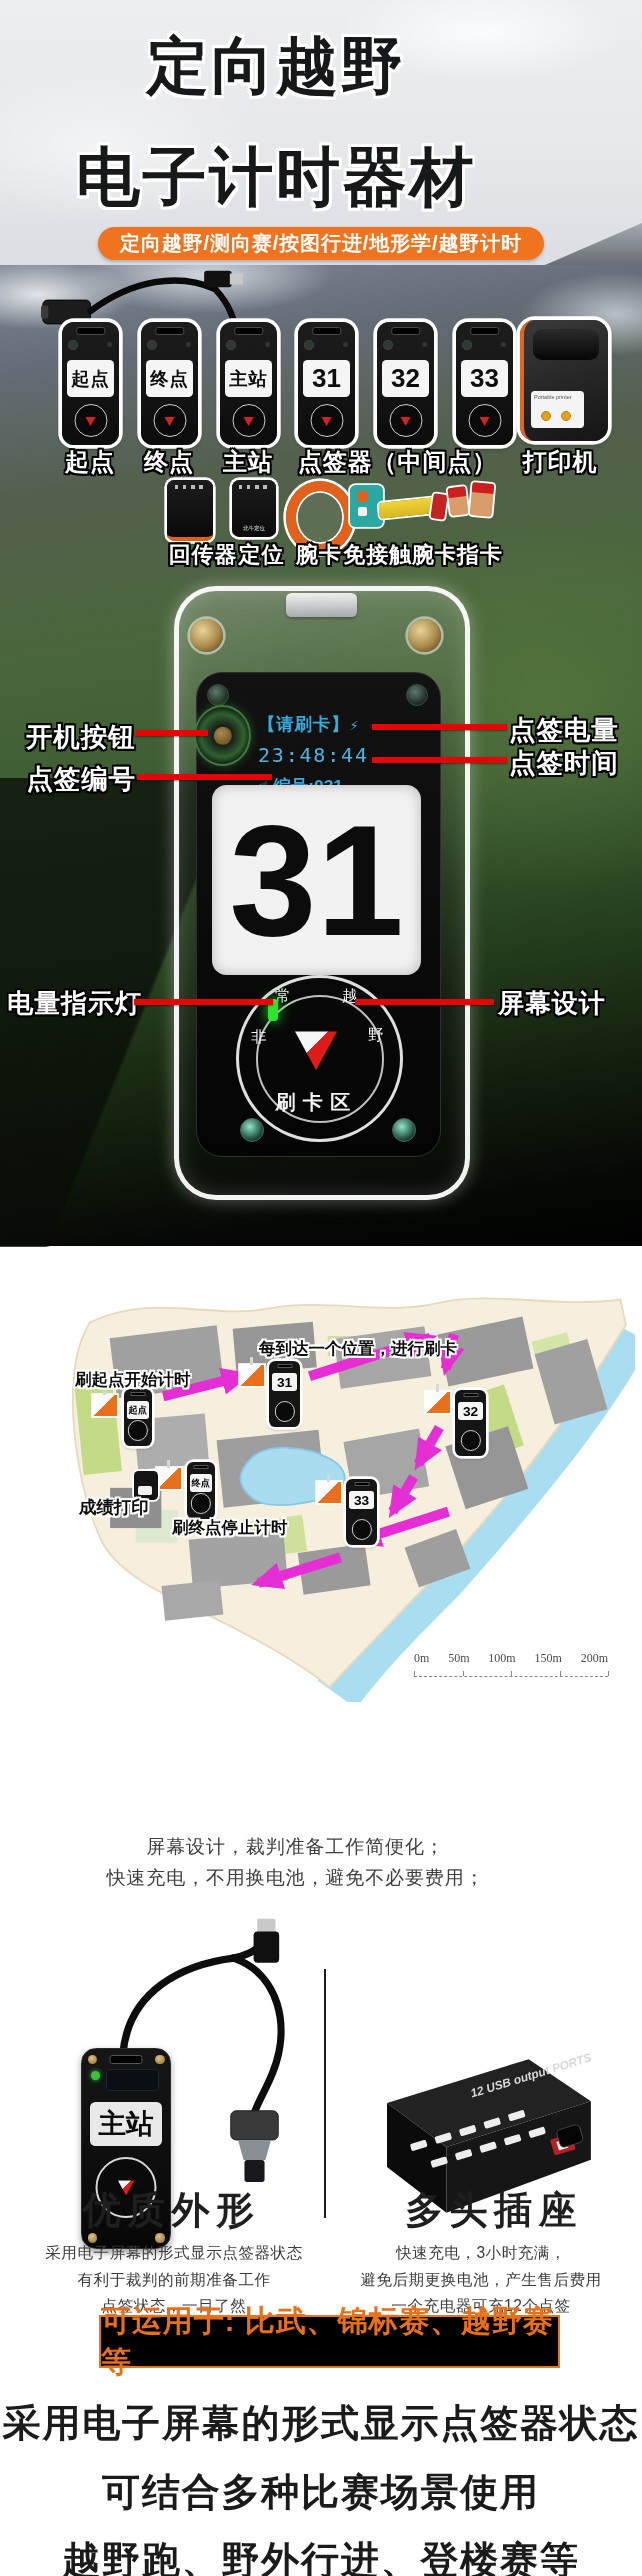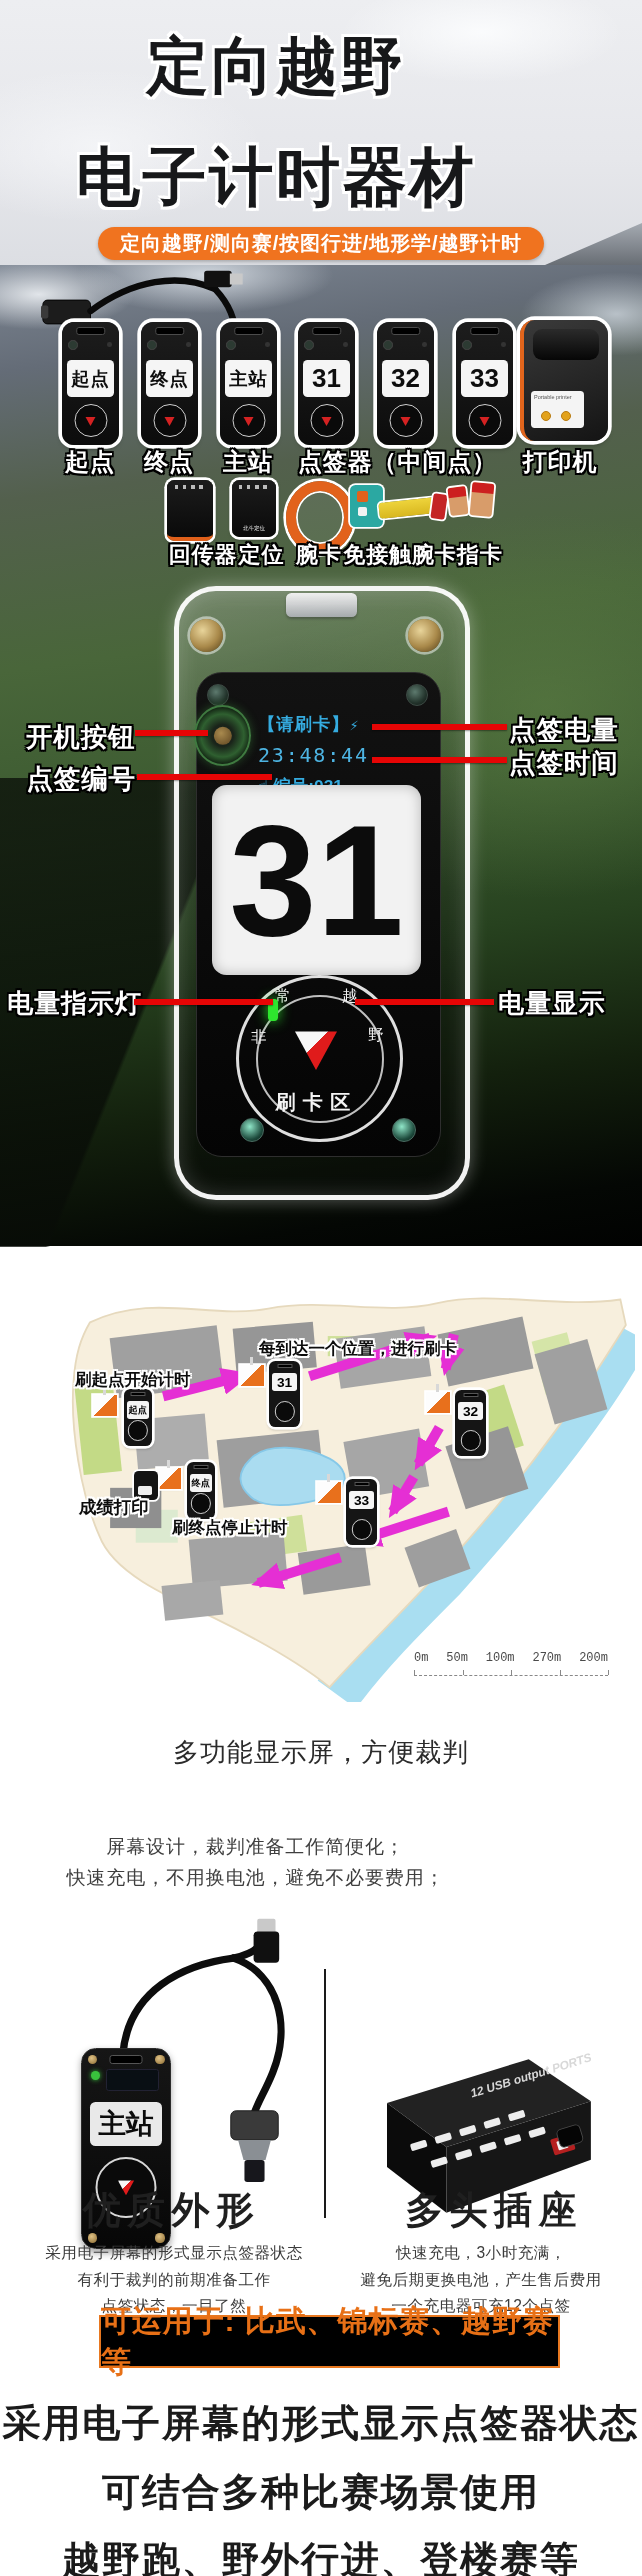--- a/index.html
+++ b/index.html
@@ -114,28 +114,28 @@
   .mapdev .mlbl{position:absolute;left:2.7px;right:2.7px;top:12px;height:18.3px;background:#f5f5f5;border-radius:2.7px;
     color:#000;font-weight:900;display:flex;align-items:center;justify-content:center;}
   .mapdev .mdial{position:absolute;left:50%;transform:translateX(-50%);bottom:5.5px;width:18.3px;height:18.3px;
     border:1.8px solid #cfcfcf;border-radius:50%;background:#0a0a0a;}
   .flag{position:absolute;width:24px;height:21px;background:linear-gradient(135deg,#fdfdfd 48%,#e8701c 48%);
     box-shadow:0 0 0 1.8px #fff,0.9px 0.9px 2.7px rgba(0,0,0,.35);}
   .flag::after{content:"";position:absolute;left:10px;top:-8.2px;width:2.7px;height:8.2px;background:#d8d8d8;}
   .mapprinter{position:absolute;width:24px;height:29px;background:#141414;border-radius:4.6px;box-shadow:0 0 0 1.8px #fff;}
   .mapprinter::after{content:"";position:absolute;left:3.7px;bottom:4.6px;width:14.6px;height:9.2px;background:#f0f0f0;border-radius:1.8px;}
   .scalebar{position:absolute;left:414px;top:1651px;width:194px;color:#4a4a4a;
-    font-family:Liberation Mono, monospace;font-size:12px;}
+    font-family:Liberation Serif, serif;font-size:12px;}
   .scalebar .labs{display:flex;justify-content:space-between;}
   .scalebar .rule{margin-top:3.7px;height:6.4px;border-bottom:0.9px dashed #888;position:relative;}
   .scalebar .tick{position:absolute;bottom:0;width:0.9px;height:5.5px;background:#888;}
   
   .feat-sm{left:0;top:1735px;width:642px;font-size:26px;color:#2b2b2b;letter-spacing:0.9px;}
   .feat-lg{left:0;top:1770px;width:642px;font-size:41px;font-weight:900;color:#161616;letter-spacing:0.9px;}
-  .feat-sub{left:0;width:511px;font-size:19px;color:#3f3f3f;letter-spacing:0.9px;}
+  .feat-sub{left:0;width:511px;font-size:19px;color:#3f3f3f;letter-spacing:0.9px;padding-left:40px;}
   
   .divider{left:324px;top:1969px;width:1.8px;height:249px;background:#1a1a1a;}
   .bigdev2{left:81px;top:2048px;width:88px;height:199px;background:linear-gradient(180deg,#161616,#070707);
     border-radius:14.6px;border:1.8px solid #2c2c2c;box-shadow:0 3.7px 7.3px rgba(0,0,0,.35);}
   .bigdev2 .corner{position:absolute;width:9.2px;height:9.2px;border-radius:50%;
     background:radial-gradient(circle at 40% 35%,#e0c285,#8a6a32);}
   .bigdev2 .slot2{position:absolute;top:5.5px;left:50%;transform:translateX(-50%);width:31px;height:7.3px;background:#000;border:0.9px solid #555;border-radius:2.7px;}
   .bigdev2 .green{position:absolute;top:22px;left:9.2px;width:9.2px;height:9.2px;border-radius:50%;background:#39c23d;box-shadow:0 0 5.5px #39c23d;}
   .bigdev2 .scr2{position:absolute;top:20px;left:24px;width:51px;height:20px;background:#090f14;border-radius:2.7px;border:0.9px solid #223;}
   .bigdev2 .plate2{position:absolute;left:8.2px;right:8.2px;top:53px;height:44px;background:#e9e9e9;border-radius:5.5px;
@@ -283,21 +283,21 @@
   <div class="callout ob" style="left:16.5px;top:719px;width:119px;text-align:right;">开机按钮</div>
   <div class="cline" style="left:135px;top:730px;width:73px;"></div>
   <div class="callout ob" style="left:13px;top:761px;width:123px;text-align:right;">点签编号</div>
   <div class="cline" style="left:137px;top:774px;width:135px;"></div>
   <div class="callout ob" style="left:509px;top:712px;">点签电量</div>
   <div class="cline" style="left:372px;top:724px;width:135px;"></div>
   <div class="callout ob" style="left:509px;top:745px;">点签时间</div>
   <div class="cline" style="left:372px;top:757px;width:135px;"></div>
   <div class="callout ob" style="left:7.3px;top:986px;font-size:26px;">电量指示灯</div>
   <div class="cline" style="left:134px;top:999px;width:139px;"></div>
-  <div class="callout ob" style="left:498px;top:986px;font-size:26px;">电量显示</div>
+  <div class="callout ob" style="left:498px;top:986px;font-size:26px;">屏幕设计</div>
   <div class="cline" style="left:355px;top:999px;width:139px;"></div>
 
   <svg class="abs" style="left:26px;top:1281px;" width="609" height="421" viewBox="0 0 666 460">
     <defs>
       <marker id="arw" markerUnits="userSpaceOnUse" markerWidth="34" markerHeight="30" refX="26" refY="15" orient="auto">
         <path d="M0,0 L34,15 L0,30 Z" fill="#e52fd4"></path>
       </marker>
     </defs>
 
     <path d="M660,55 C615,140 535,235 455,325 C415,365 372,408 340,452" stroke="#a9def1" stroke-width="52" fill="none"></path>
@@ -376,33 +376,32 @@
   <div class="mapnote ow2" style="left:259px;top:1338px;font-size:16.5px;">每到达一个位置，进行刷卡</div>
   <div class="mapnote ow2" style="left:75px;top:1369px;font-size:16.5px;">刷起点开始计时</div>
   <div class="mapnote ow2" style="left:79px;top:1495px;font-size:17.4px;">成绩打印</div>
   <div class="mapnote ow2" style="left:172px;top:1517px;font-size:16.5px;">刷终点停止计时</div>
 
   <div class="scalebar">
     <div class="labs">
       <span>0m</span>
       <span>50m</span>
       <span>100m</span>
-      <span>270m</span>
+      <span>150m</span>
       <span>200m</span>
     </div>
     <div class="rule">
       <div class="tick" style="left:0;"></div>
       <div class="tick" style="left:25%;"></div>
       <div class="tick" style="left:50%;"></div>
       <div class="tick" style="left:75%;"></div>
       <div class="tick" style="left:100%;"></div>
     </div>
   </div>
 
-  <div class="abs ctr feat-sm">多功能显示屏，方便裁判</div>
   <div class="abs ctr feat-sub" style="top:1834px;">屏幕设计，裁判准备工作简便化；</div>
   <div class="abs ctr feat-sub" style="top:1865px;">快速充电，不用换电池，避免不必要费用；</div>
 
   <svg class="abs" style="left:64px;top:1917px;" width="275" height="329" viewBox="0 0 300 360">
     <path d="M64,150 C70,80 130,52 185,45" stroke="#0d0d0d" stroke-width="8" fill="none" stroke-linecap="round"></path>
     <path d="M185,45 C200,42 212,36 218,26" stroke="#0d0d0d" stroke-width="8" fill="none" stroke-linecap="round"></path>
     <rect x="211" y="2" width="20" height="16" rx="2" fill="#c9c9c9"></rect>
     <rect x="207" y="16" width="28" height="34" rx="4" fill="#101010"></rect>
     <path d="M185,45 C235,62 248,120 228,170 C220,190 212,202 208,214" stroke="#0d0d0d" stroke-width="8" fill="none" stroke-linecap="round"></path>
     <rect x="182" y="212" width="52" height="32" rx="6" fill="#3a3a3a" stroke="#1c1c1c"></rect>

